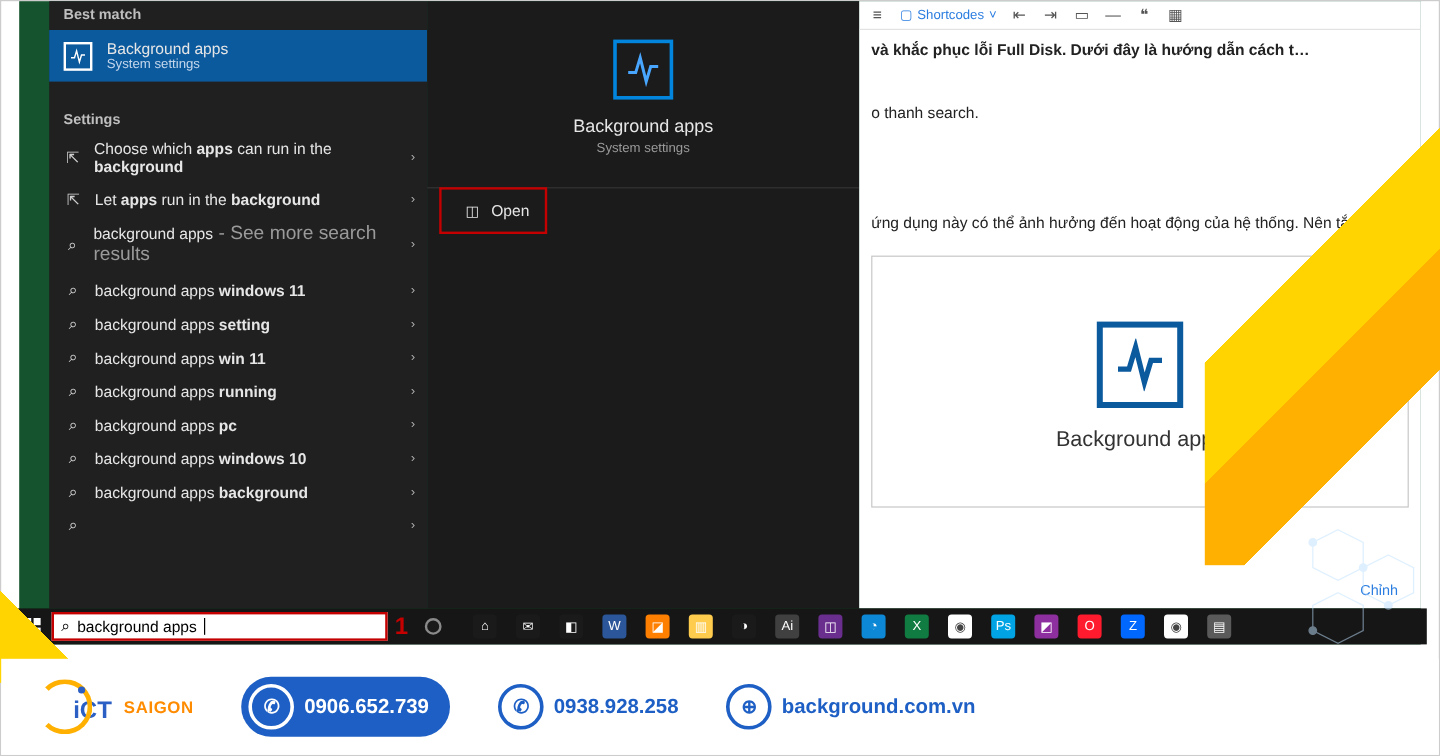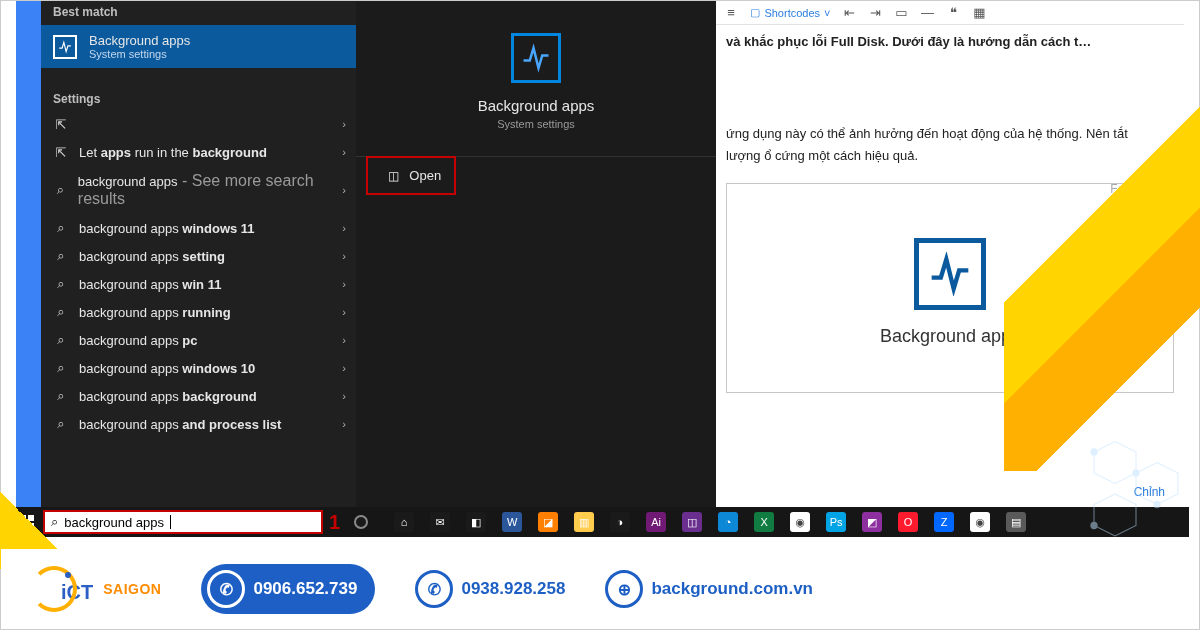--- a/index.html
+++ b/index.html
@@ -1,18 +1,18 @@
 <!DOCTYPE html>
 <html><head>
 <meta charset="utf-8">
 <style>
   * { margin:0; padding:0; box-sizing:border-box; font-family:'Segoe UI',Arial,sans-serif; }
   body { width:1200px; height:630px; overflow:hidden; background:#fff; position:relative; }
   .canvas { width:1200px; height:630px; position:relative; border:1px solid #ccc; }
-  .screenshot { position:absolute; left:15px; top:0; right:15px; height:536px; background:#3b82f6; }
+  .screenshot { position:absolute; left:15px; top:0; right:15px; height:536px; background:#14532d; }
 
   
   .search-left { position:absolute; left:25px; top:0; width:315px; height:506px; background:#202020; color:#e6e6e6; }
   .best-match-hdr { font-size:12px; color:#bfbfbf; padding:4px 12px 6px; font-weight:600;}
   .best-match { display:flex; align-items:center; background:#0c5a9e; padding:8px 12px; gap:12px;}
   .bm-icon { width:24px; height:24px; border:2px solid #fff; display:flex;align-items:center;justify-content:center;}
   .bm-icon svg { width:14px;height:14px; }
   .bm-text .t { font-size:13px; } .bm-text .s { font-size:11px; color:#c4d7ec; }
   .sec-hdr { font-size:12px; color:#bfbfbf; padding:24px 12px 4px; font-weight:600;}
   .row { display:flex; align-items:center; padding:6px 12px; gap:10px; font-size:13px; position:relative; cursor:default;}
@@ -87,20 +87,21 @@
         </div>
         <div class="bm-text">
           <div class="t">Background apps</div>
           <div class="s">System settings</div>
         </div>
       </div>
       <div class="sec-hdr">Settings</div>
 
       <div class="row">
         <span class="ic">⇱</span>
+        <span>Choose which <b>apps</b> can run in the <b>background</b></span>
         <span class="chev">›</span>
       </div>
       <div class="row">
         <span class="ic">⇱</span>
         <span>Let <b>apps</b> run in the <b>background</b></span>
         <span class="chev">›</span>
       </div>
 
       <div class="row">
         <span class="ic">⌕</span>
@@ -138,21 +139,20 @@
             <span>background apps <b>windows 10</b></span>
             <span class="chev">›</span>
           </div>
           <div class="row">
             <span class="ic">⌕</span>
             <span>background apps <b>background</b></span>
             <span class="chev">›</span>
           </div>
           <div class="row">
             <span class="ic">⌕</span>
-            <span>background apps <b>and process list</b></span>
             <span class="chev">›</span>
           </div>
         </div>
     </div>
 
     <div class="search-right">
       <div class="preview-icon">
         <svg viewBox="0 0 24 24" width="30" height="30" fill="none" stroke="#49a6ff" stroke-width="2">
             <polyline points="2,14 7,14 10,4 14,20 17,10 22,10"></polyline>
           </svg>
@@ -173,22 +173,22 @@
         <span class="shortc">▢ <span>Shortcodes</span> ˅</span>
         <span class="ico">⇤</span>
         <span class="ico">⇥</span>
         <span class="ico">▭</span>
         <span class="ico">—</span>
         <span class="ico">❝</span>
         <span class="ico">▦</span>
       </div>
       <div class="bg-text">
         <div><b><span> và khắc phục lỗi Full Disk. Dưới đây là hướng dẫn cách t…</span></b></div>
+        <div style="margin-top:30px;">o thanh search.</div>
         <div style="margin-top:70px;">ứng dụng này có thể ảnh hưởng đến hoạt động của hệ thống. Nên tắt</div>
-        <div>lượng ổ cứng một cách hiệu quả.</div>
       </div>
       <div class="bg-fig">
         <div class="fb">Feedback</div>
         <div class="cicon">
           <svg viewBox="0 0 24 24" width="44" height="44" fill="none" stroke="#0c5a9e" stroke-width="2.4">
               <polyline points="2,14 7,14 10,4 14,20 17,10 22,10"></polyline>
             </svg>
         </div>
         <div class="ctext">Background apps</div>
       </div>
@@ -216,21 +216,21 @@
     <span style="width:14px;"></span>
     <span class="tb-cortana"></span>
     <div class="tb-icons" id="tb-icons">
         <span style="background: rgb(26, 26, 26);">⌂</span>
         <span style="background: rgb(26, 26, 26);">✉</span>
         <span style="background: rgb(26, 26, 26);">◧</span>
         <span style="background: rgb(43, 87, 154);">W</span>
         <span style="background: rgb(255, 127, 0);">◪</span>
         <span style="background: rgb(255, 204, 77);">▥</span>
         <span style="background: rgb(26, 26, 26);">◑</span>
-        <span style="background: #701a75;">Ai</span>
+        <span style="background: #404040;">Ai</span>
         <span style="background: rgb(106, 47, 142);">◫</span>
         <span style="background: rgb(12, 136, 214);">◔</span>
         <span style="background: rgb(16, 124, 65);">X</span>
         <span style="background: rgb(255, 255, 255); color: rgb(68, 68, 68);">◉</span>
         <span style="background: rgb(0, 164, 228);">Ps</span>
         <span style="background: rgb(142, 47, 160);">◩</span>
         <span style="background: rgb(255, 27, 45);">O</span>
         <span style="background: rgb(0, 104, 255);">Z</span>
         <span style="background: rgb(255, 255, 255); color: rgb(68, 68, 68);">◉</span>
         <span style="background: rgb(90, 90, 90);">▤</span>

